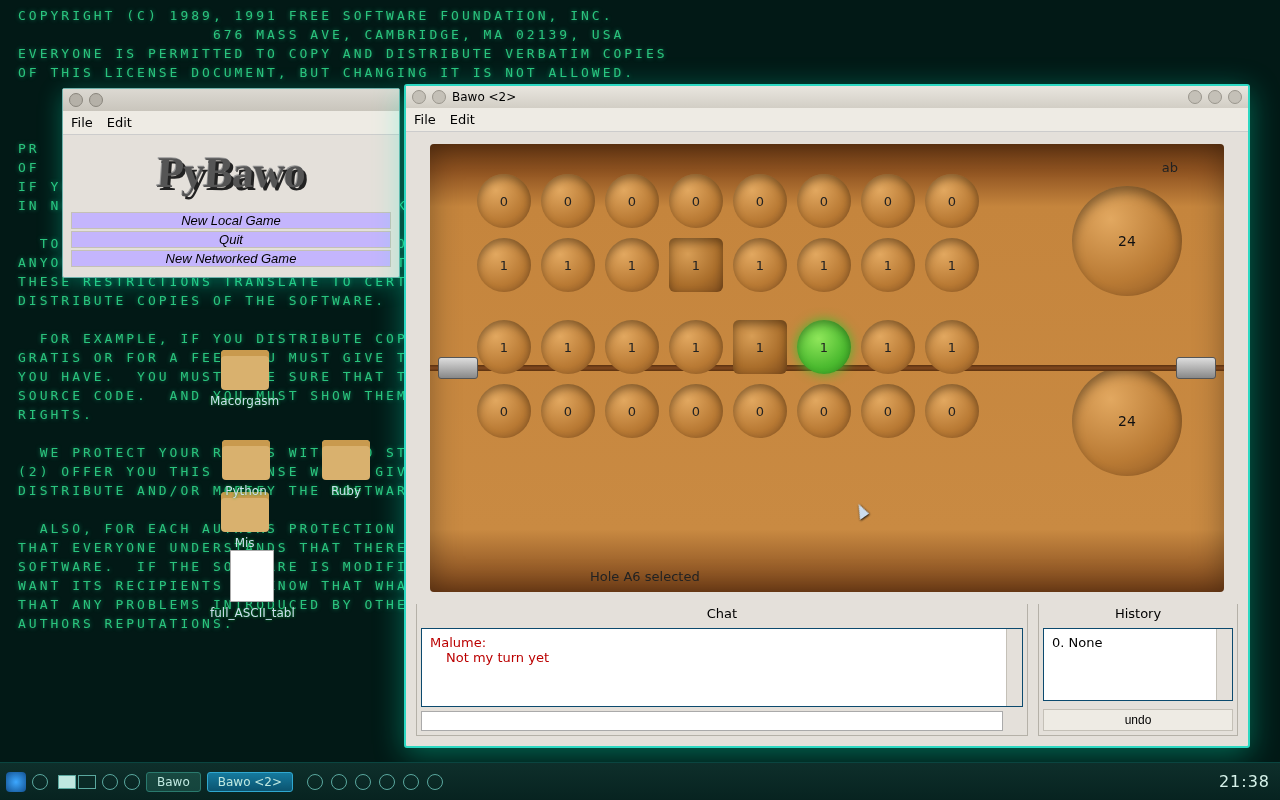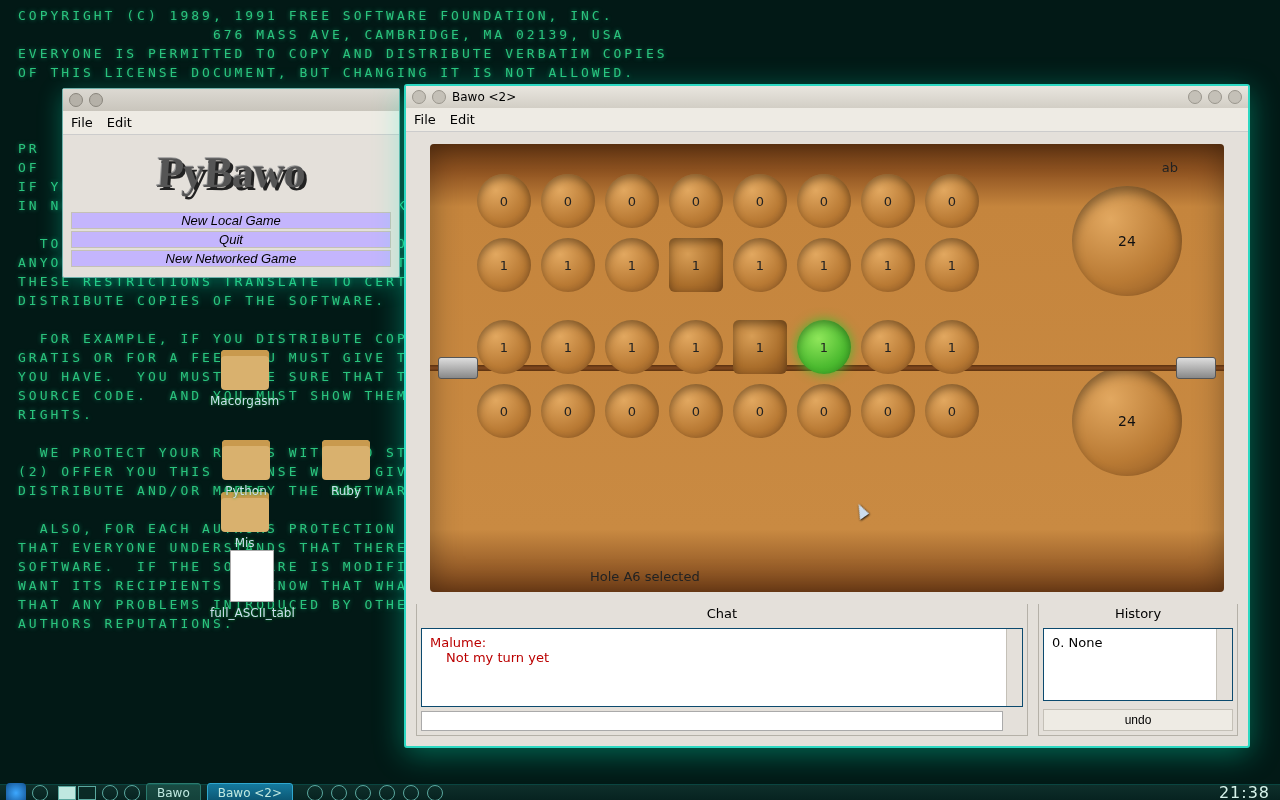--- a/index.html
+++ b/index.html
@@ -56,21 +56,21 @@
 .pane-h { text-align:center; font-size:13px; padding:2px; background:#e4e0da; position:relative; top:-1px; }
 .pane-body { flex:1; background:#fff; margin:4px; border:1px solid #0c4a6e; padding:6px 8px; font-size:13px; overflow:auto; position:relative; }
 .sbar { position:absolute; right:0; top:0; bottom:0; width:16px; background:#e4e0da; border-left:1px solid #c4c0b7; }
 .chat-input { margin:0 4px 4px; height:20px; background:#fff; border:1px solid #aaa; padding:0 4px; font-size:12px; width:calc(100% - 28px); }
 .chat-name { color:#b00; }
 .chat-msg { color:#b00; padding-left:16px; }
 .hist-pane { flex: 0 0 200px; }
 .undo-btn { margin:4px; padding:3px; background:#eeebe4; border:1px solid #c4c0b7; font-size:12px; }
 
 
-.taskbar { position:absolute; left:0; right:0; bottom:0; height:16px; background: linear-gradient(#0e2f2b,#072320); border-top:1px solid #0a4540; display:flex; align-items:center; padding:0 6px; gap:6px; color:#bfe8e0; font-size:12px; }
+.taskbar { position:absolute; left:0; right:0; bottom:0; height:38px; background: linear-gradient(#0e2f2b,#072320); border-top:1px solid #0a4540; display:flex; align-items:center; padding:0 6px; gap:6px; color:#bfe8e0; font-size:12px; }
 .kbtn { width:20px; height:20px; background: radial-gradient(circle,#3da8ff,#12508f); border-radius:4px; }
 .pager { display:flex; gap:2px; margin-left:4px; }
 .pg { width:18px; height:14px; border:1px solid #5aa89f; background:#0a2a26; }
 .pg.act { background:#bfe8e0; }
 .trayicon { width:16px; height:16px; border:1px solid #5aa89f; border-radius:50%; }
 .taskbtn { padding:2px 10px; background:rgba(60,160,140,.25); border:1px solid #2a7a6e; border-radius:3px; display:flex; align-items:center; gap:6px; }
 .taskbtn.act { background: linear-gradient(#157a9e,#0b5470); border-color:#2fa8d0; }
 .clock { margin-left:auto; font-size:16px; color:#d6f2ea; padding-right:4px; letter-spacing:1px; }
 .tray { display:flex; gap:8px; align-items:center; margin:0 8px; }
 </style>

